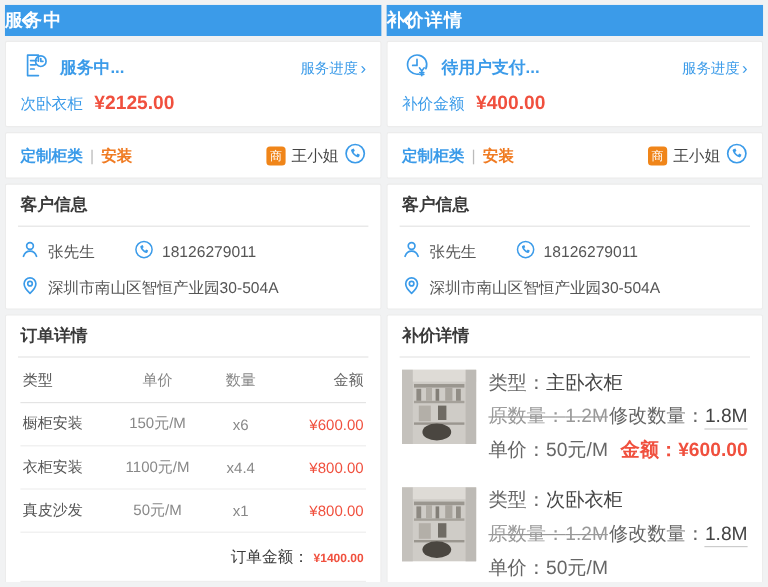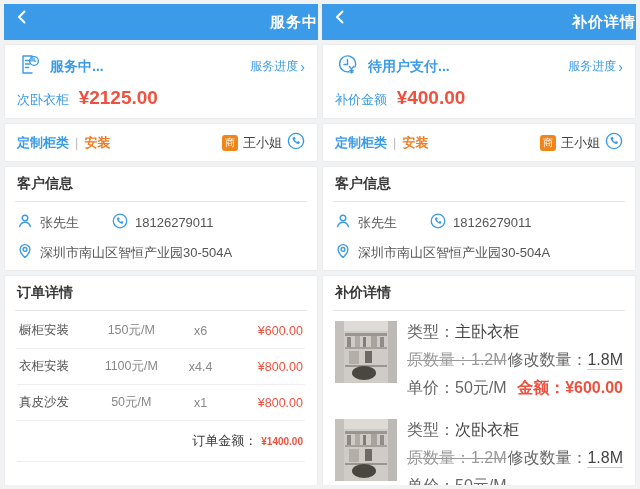--- a/index.html
+++ b/index.html
@@ -1,35 +1,35 @@
 <!DOCTYPE html>
 <html><head>
 <meta charset="utf-8">
 <style>
   * { margin:0; padding:0; box-sizing:border-box; }
   html,body { width:640px; height:489px; overflow:hidden;
     font-family:"Liberation Sans","DejaVu Sans",sans-serif; background:#f1f2f3; }
   .stage { position:relative; width:640px; height:489px; padding:4px; display:flex; gap:4px; }
   .panel { width:314px; height:481px; display:flex; flex-direction:column; overflow:hidden; }
 
-  .appbar { height:36px; background:#3b9be9; display:flex; align-items:center; justify-content:flex-end;
+  .appbar { height:26px; background:#3b9be9; display:flex; align-items:center; justify-content:flex-start;
     position:relative; flex:0 0 auto; }
   .appbar .back { position:absolute; left:12px; top:0; height:26px; display:flex; align-items:center; cursor:pointer; }
   .appbar-title { color:#fff; font-size:15px; font-weight:bold; letter-spacing:1px; }
 
   .card { background:#fff; border:1px solid #ececec; border-radius:2px; margin-top:4px; padding:8px 12px; }
 
   .status-card { padding:7px 12px 9px; }
   .status-top { display:flex; align-items:center; }
   .status-title { color:#3b9be9; font-size:14px; font-weight:bold; margin-left:8px; }
   .progress-link { margin-left:auto; color:#3b9be9; font-size:12px; display:flex; align-items:center; gap:2px; cursor:pointer; }
   .progress-link .chev { font-size:14px; line-height:1; }
   .status-amount { margin-top:6px; font-size:13px; }
   .status-amount .lbl { color:#3b9be9; }
-  .status-amount .val { color:#f0503e; font-weight:bold; margin-left:6px; font-size:19px; }
+  .status-amount .val { color:#f0503e; font-weight:bold; margin-left:6px; font-size:16px; }
 
   .meta-row { display:flex; align-items:center; padding:8px 12px; font-size:13px; }
   .meta-cat { color:#3b9be9; font-weight:bold; }
   .meta-sep { color:#bbb; margin:0 6px; }
   .meta-svc { color:#f07b22; font-weight:bold; }
   .meta-right { margin-left:auto; display:flex; align-items:center; gap:5px; }
   .agent-badge { width:16px; height:16px; background:#f08519; color:#fff; border-radius:3px;
     font-size:10px; display:flex; align-items:center; justify-content:center; }
   .agent-name { color:#444; font-size:13px; }
 
@@ -144,20 +144,26 @@
             </svg>
         </span>
         <span>深圳市南山区智恒产业园30-504A</span>
       </div>
     </div>
 
     <div class="card" style="flex:1">
       <div class="sec-title">订单详情</div>
       <div class="hr"></div>
       <div class="tbl">
+        <div class="tbl-head">
+          <span class="c1">类型</span>
+          <span class="c2">单价</span>
+          <span class="c3">数量</span>
+          <span class="c4" style="color:#666">金额</span>
+        </div>
         <div class="tbl-row">
           <span class="c1">橱柜安装</span>
           <span class="c2">150元/M</span>
           <span class="c3">x6</span>
           <span class="c4 red">¥600.00</span>
         </div>
         <div class="tbl-row">
           <span class="c1">衣柜安装</span>
           <span class="c2">1100元/M</span>
           <span class="c3">x4.4</span>

